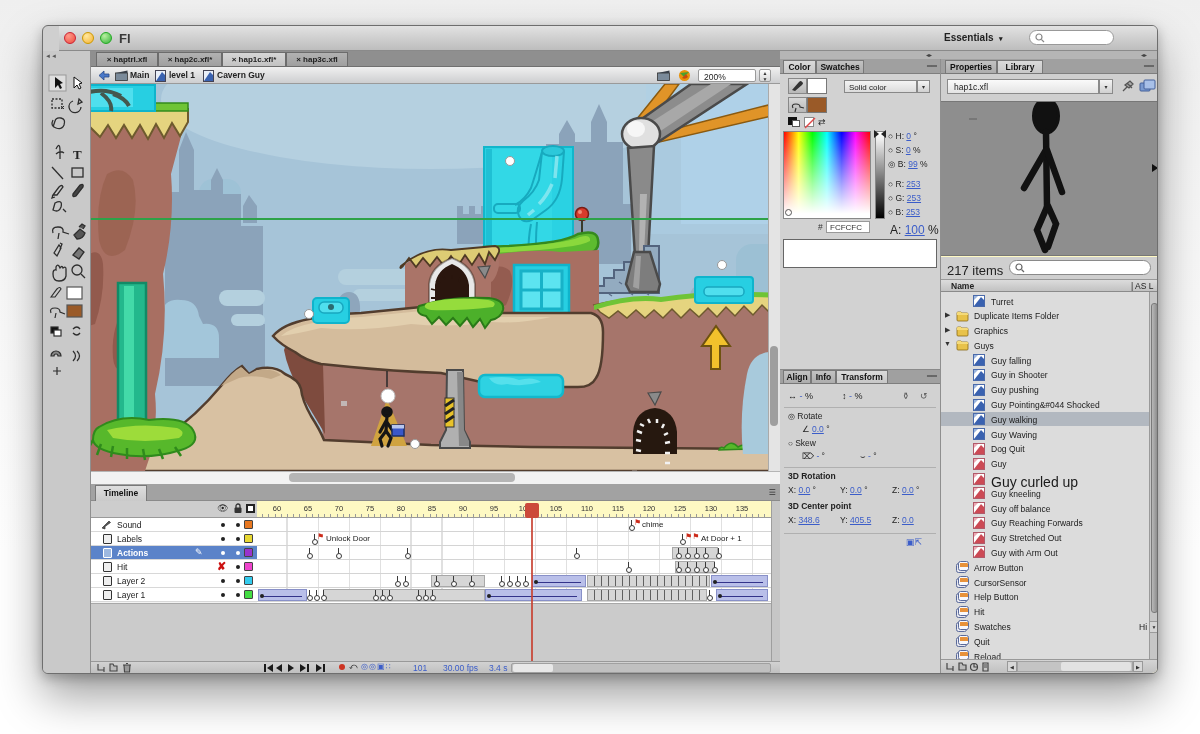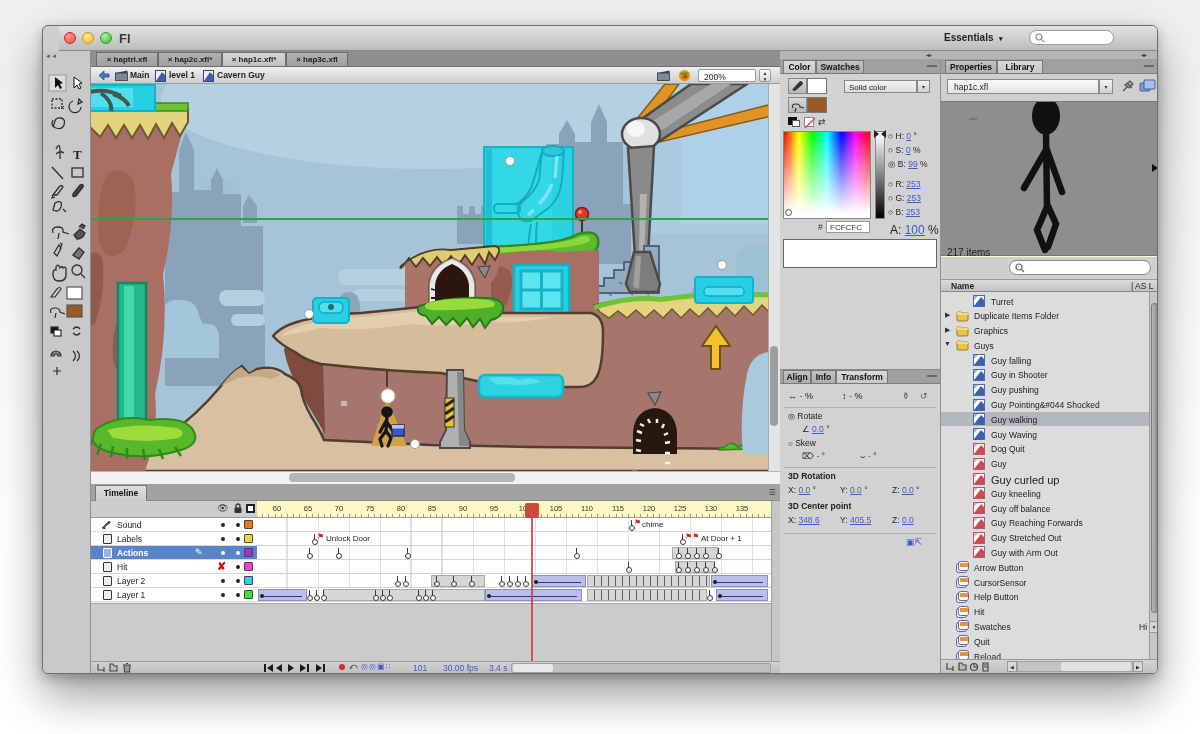--- a/index.html
+++ b/index.html
@@ -622,21 +622,21 @@
           <path d="M106,48 L121,90"></path>
           <path d="M106,105 L96,128 L104,148"></path>
           <path d="M107,104 L115,122 L107,145"></path>
         </g>
         <path d="M211,62 l6,4 l-6,4 Z" fill="#111"></path>
         <rect x="28" y="16" width="8" height="2" fill="#777"></rect>
       </svg>
     </div>
 
     <div class="abs" style="left:0;top:206px;width:218px;height:22px;background:#cfcfcf;"></div>
-    <div class="abs" style="left:6px;top:196px;font-size:10px;color:#222;">217 items</div>
+    <div class="abs" style="left:6px;top:212px;font-size:13px;color:#222;">217 items</div>
     <div class="abs" style="left:68px;top:209px;width:142px;height:15px;background:#fff;border:1px solid #8a8a8a;border-radius:8px;"></div>
     <svg class="abs" style="left:74px;top:212px;" width="10" height="10" viewBox="0 0 10 10">
         <circle cx="4" cy="4" r="3" fill="none" stroke="#666" stroke-width="1.2"></circle>
         <line x1="6.5" y1="6.5" x2="9" y2="9" stroke="#666" stroke-width="1.2"></line>
       </svg>
 
     <div class="abs" style="left:0;top:228px;width:218px;height:13px;background:linear-gradient(#dcdcdc,#c2c2c2);border-top:1px solid #999;border-bottom:1px solid #8a8a8a;"></div>
     <div class="abs" style="left:10px;top:230px;font-size:8.5px;font-weight:bold;color:#222;">Name</div>
     <div class="abs" style="left:190px;top:230px;font-size:8.5px;color:#222;">| AS L</div>
 
@@ -736,21 +736,21 @@
           <path d="M1,1 L5,1 L1,5 Z" fill="#eeaab4"></path>
         </svg>
         <div class="abs" style="left:50px;top:2.5px;font-size:8.5px;color:#1a1a1a;white-space:nowrap;">Guy</div>
       </div>
       <div class="abs" style="left:0;top:420.5px;width:208px;height:14px;">
         <svg class="abs" style="left:32px;top:1px;" width="12" height="12" viewBox="0 0 12 12">
           <rect x="0.5" y="0.5" width="11" height="11" fill="#fff" stroke="#b05a6a"></rect>
           <path d="M1,11 L8,2 L11,5 L11,11 Z" fill="#cc4a55"></path>
           <path d="M1,1 L5,1 L1,5 Z" fill="#eeaab4"></path>
         </svg>
-        <div class="abs" style="left:50px;top:2.5px;font-size:11px;color:#1a1a1a;white-space:nowrap;">Guy curled up</div>
+        <div class="abs" style="left:50px;top:2.5px;font-size:14px;color:#1a1a1a;white-space:nowrap;">Guy curled up</div>
       </div>
       <div class="abs" style="left:0;top:435.3px;width:208px;height:14px;">
         <svg class="abs" style="left:32px;top:1px;" width="12" height="12" viewBox="0 0 12 12">
           <rect x="0.5" y="0.5" width="11" height="11" fill="#fff" stroke="#b05a6a"></rect>
           <path d="M1,11 L8,2 L11,5 L11,11 Z" fill="#cc4a55"></path>
           <path d="M1,1 L5,1 L1,5 Z" fill="#eeaab4"></path>
         </svg>
         <div class="abs" style="left:50px;top:2.5px;font-size:8.5px;color:#1a1a1a;white-space:nowrap;">Guy kneeling</div>
       </div>
       <div class="abs" style="left:0;top:450.1px;width:208px;height:14px;">

